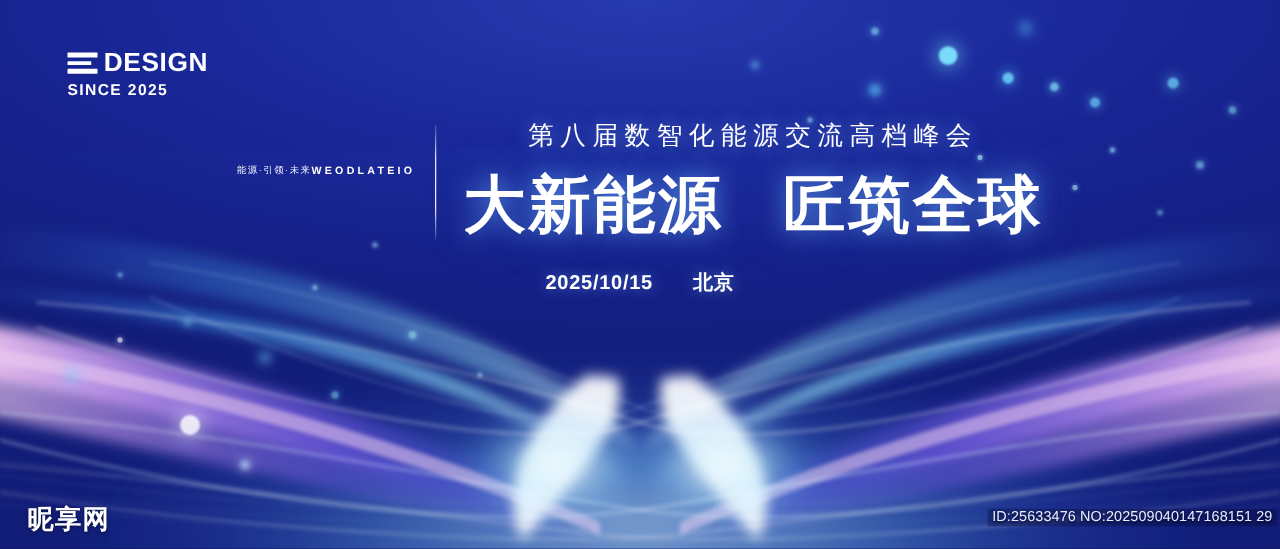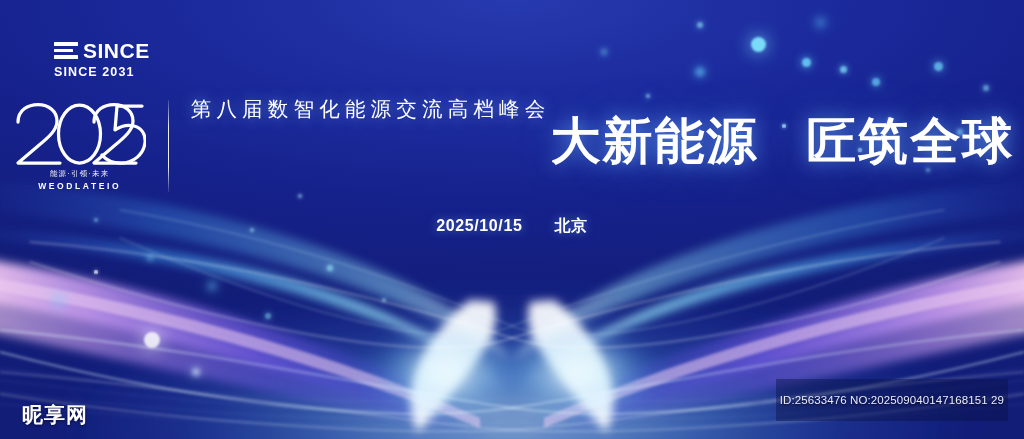--- a/index.html
+++ b/index.html
@@ -41,39 +41,39 @@
   
   #content {
     position:absolute; left:0; top:98px; width:1024px;
     display:flex; flex-direction:column; align-items:center;
   }
   .title-row { display:flex; align-items:flex-start; gap:0px; }
 
   
   .year-block {
     position:relative; width:140px; padding-top:4px;
-    display:flex; flex-direction:column; align-items:center;justify-content:flex-end;
+    display:flex; flex-direction:row; align-items:center;
   }
   .year-svg { display:block; }
   .year-tag {
     color:#ffffff; font-size:7.5px; letter-spacing:1.2px;
     margin-top:1px; white-space:nowrap; opacity:0.95;
   }
   .year-latin {
     color:#ffffff; font-size:8.5px; font-weight:bold; letter-spacing:2.6px;
     margin-top:2px; white-space:nowrap;
   }
 
   .divider {
     width:1px; align-self:stretch; margin:2px 22px 0 18px;
     background:linear-gradient(180deg, rgba(255,255,255,0.15), rgba(255,255,255,0.92) 30%, rgba(255,255,255,0.92) 72%, rgba(255,255,255,0.1));
     height:92px;
   }
 
-  .text-block { display:flex; flex-direction:row; align-items:flex-start; }
+  .text-block { display:flex; flex-direction:column; align-items:center; }
   .kicker {
     color:#ffffff; font-size:20.5px; letter-spacing:5.2px; font-weight:500;
     white-space:nowrap; line-height:1.1;
     text-shadow:0 0 14px rgba(140,200,255,0.55);
   }
   .headline {
     color:#ffffff; font-size:50px; font-weight:bold; letter-spacing:2px;
     white-space:nowrap; line-height:1.12; margin-top:15px;
     text-shadow:0 0 18px rgba(120,190,255,0.6), 0 0 40px rgba(80,150,255,0.35);
   }
@@ -99,23 +99,23 @@
   .wm-cn {
     color:#ffffff; font-size:21px; font-weight:bold; letter-spacing:1px;
     font-family:"DejaVu Sans", sans-serif;
     text-shadow:0 1px 3px rgba(0,0,20,0.6);
   }
   .wm-url {
     color:#ffffff; font-size:18px; font-weight:bold; font-style:italic;
     letter-spacing:0.2px; text-shadow:0 1px 3px rgba(0,0,20,0.6);
   }
   #wm-right {
-    position:absolute; right:16px; bottom:18px;
+    position:absolute; right:2px; bottom:18px;
     color:#e9edff; font-size:11.5px; letter-spacing:0.1px;
-    background:rgba(10,16,70,0.42); padding:15px 4px;
+    background:rgba(10,16,70,0.42); padding:1px 4px;
     text-shadow:0 1px 2px rgba(0,0,30,0.8);
   }
 </style>
 </head>
 <body>
 
 <div id="banner">
 
   <svg class="fxlayer" width="1024" height="439" viewBox="0 0 1024 439" preserveAspectRatio="none">
     <defs>
@@ -276,23 +276,23 @@
       <span class="dot" style="left: 298.4px; top: 194.4px; width: 3.2px; height: 3.2px; background: rgb(175, 244, 255); opacity: 0.45; filter: blur(1px); box-shadow: rgb(175, 244, 255) 0px 0px 3.52px;"></span>
     </div>
 
   <div id="logo">
     <div class="logo-row">
       <span class="ebars">
         <i></i>
           <i></i>
           <i></i>
       </span>
-      <span class="logo-word">SINCE</span>
+      <span class="logo-word">DESIGN</span>
     </div>
-    <div class="logo-sub">SINCE 2031</div>
+    <div class="logo-sub">SINCE 2025</div>
   </div>
 
   <div id="content">
 
     <div class="title-row">
 
       <div class="year-block">
         <svg class="year-svg" width="132" height="66" viewBox="0 0 264 132">
           <g fill="none" stroke="#ffffff" stroke-width="6.5" stroke-linecap="round" stroke-linejoin="round">
 

